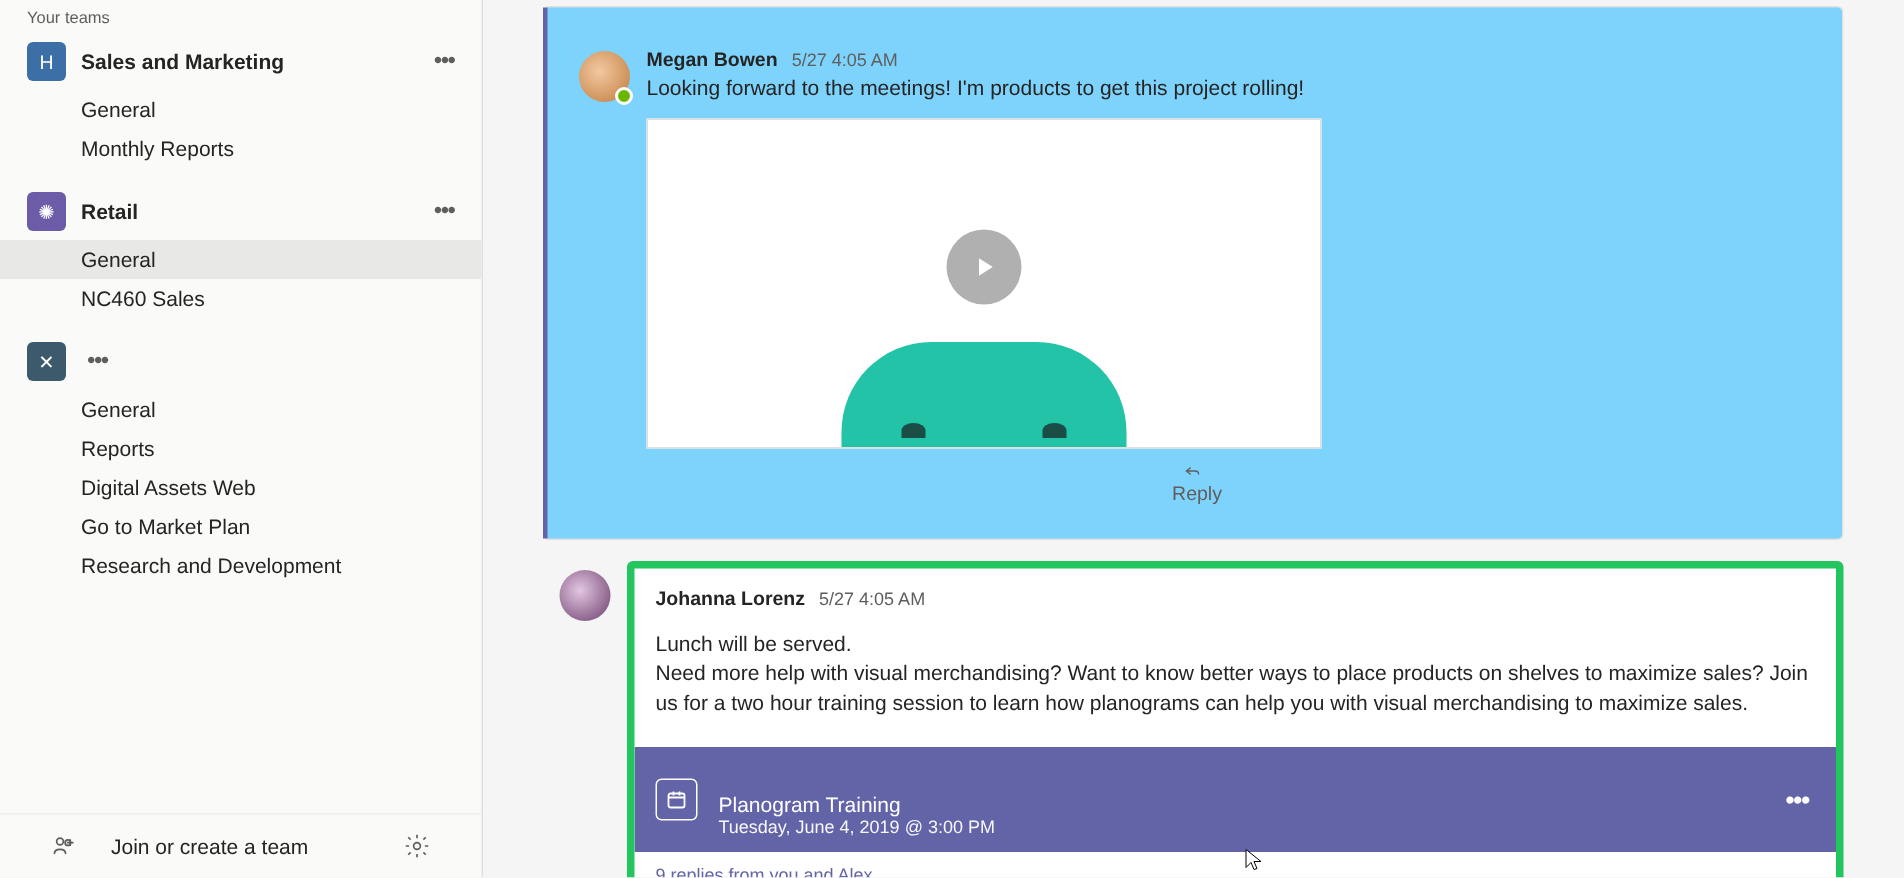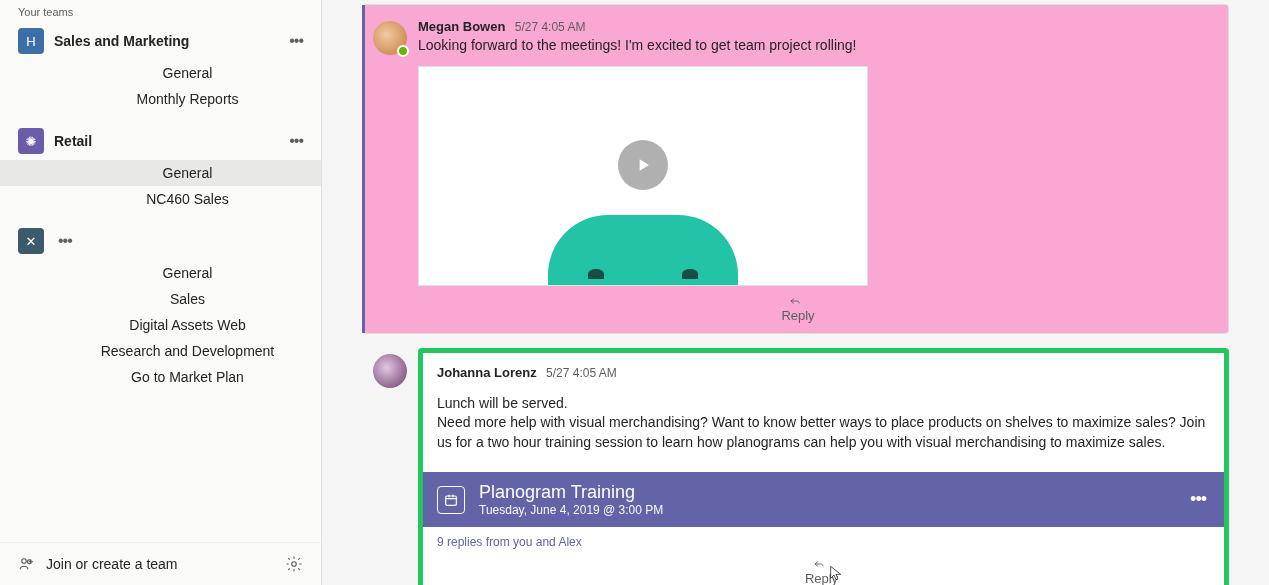--- a/index.html
+++ b/index.html
@@ -51,57 +51,57 @@
     line-height: 1;
     padding: 0 4px;
     letter-spacing: -1px;
   }
   .channel-item {
     display: block;
     padding: 5px 0 5px 54px;
     font-size: 14px;
     color: #252423;
     cursor: pointer;
-    text-align: center;
   }
   .channel-item.selected {
     background: #e8e8e7;
   }
   .channel-item.bold { font-weight: 400; }
   .sidebar-footer {
     display: flex;
     align-items: center;
-    padding: 12px 18px;
+    padding: 12px 34px;
     border-top: 1px solid #eee;
     font-size: 14px;
     color: #252423;
+    gap: 12px;
   }
   .sidebar-footer .spacer { flex: 1; }
   .gear-icon, .addteam-icon { width:18px; height:18px; }
 
   .main {
     flex: 1;
     background: #f5f5f5;
     position: relative;
     display: flex;
     flex-direction: column;
   }
   .messages {
     flex: 1;
     overflow: hidden;
     padding: 4px 40px 0 40px;
   }
   .thread {
-    background: #f9a8d4;
+    background: #7dd3fc;
     border: 1px solid #e1dfdd;
     border-left: none;
     border-radius: 4px;
     margin-bottom: 14px;
     position: relative;
-    padding: 0;
+    padding: 13px;
   }
   .accent-bar {
     position: absolute;
     left: 0; top: 0; bottom: 0;
     width: 3px;
     background: #6264a7;
   }
   .post {
     display: flex;
     padding: 14px 18px 0 0;
@@ -213,21 +213,21 @@
   .event-icon {
     width:28px; height:28px;
     border:1.5px solid #fff;
     border-radius:4px;
     display:flex;
     align-items:center;
     justify-content:center;
     margin-right:14px;
   }
   .event-body { flex:1; }
-  .event-title { font-size:18px; }
+  .event-title { font-size:14px;margin-top:20px; }
   .event-sub { font-size:12px; opacity:0.95; }
   .event-more { font-size:18px; letter-spacing:-1px; padding:0 4px;}
   .replies-summary {
     padding:8px 18px 0 14px;
     font-size:12px;
     color:#6264a7;
   }
   .thread2-block .reply-row { padding-left:14px; }
 
   .new-conv-bar {
@@ -276,24 +276,24 @@
       <div class="more-btn">•••</div>
     </div>
     <div class="channel-item selected">General</div>
     <div class="channel-item bold">NC460 Sales</div>
 
     <div class="team-row" style="margin-top:10px;">
       <div class="team-avatar" style="background:#3c5a6c">✕</div>
       <div class="more-btn">•••</div>
     </div>
     <div class="channel-item">General</div>
-    <div class="channel-item">Sales</div>
+    <div class="channel-item">Reports</div>
     <div class="channel-item">Digital Assets Web</div>
+    <div class="channel-item">Go to Market Plan</div>
     <div class="channel-item">Research and Development</div>
-    <div class="channel-item">Go to Market Plan</div>
   </div>
 
   <div class="sidebar-footer">
     <svg class="addteam-icon" viewBox="0 0 24 24" fill="none" stroke="#605e5c" stroke-width="1.5">
       <circle cx="8" cy="8" r="3"></circle>
         <circle cx="15" cy="9" r="2.5"></circle>
       <path d="M3 19c0-2.5 2-4 5-4s5 1.5 5 4"></path>
       <path d="M17 6v6M14 9h6"></path>
     </svg>
     <span style="margin-left:10px">Join or create a team</span>
@@ -314,21 +314,21 @@
         <div class="avatar-wrap">
           <div class="avatar">
             <span class="presence"></span>
           </div>
         </div>
         <div class="post-body">
           <div class="post-header">
             <span class="author">Megan Bowen</span>
             <span class="timestamp">5/27 4:05 AM</span>
           </div>
-          <div class="post-text">Looking forward to the meetings! I'm excited to get team project rolling!</div>
+          <div class="post-text">Looking forward to the meetings! I'm products to get this project rolling!</div>
           <div class="attachment">
             <div class="play-circle">
               <svg viewBox="0 0 24 24" width="20" height="20">
                   <path d="M8 5v14l11-7z"></path>
                 </svg>
             </div>
             <div class="blob"></div>
           </div>
         </div>
       </div>

